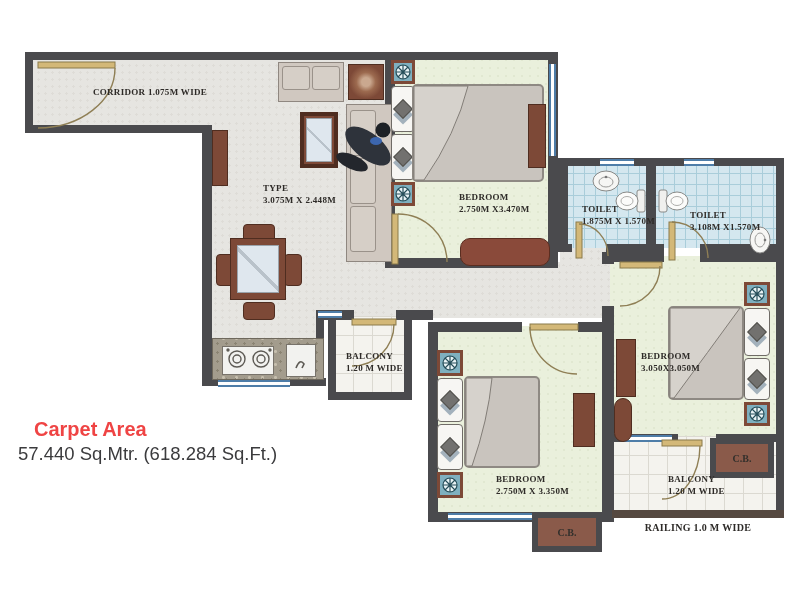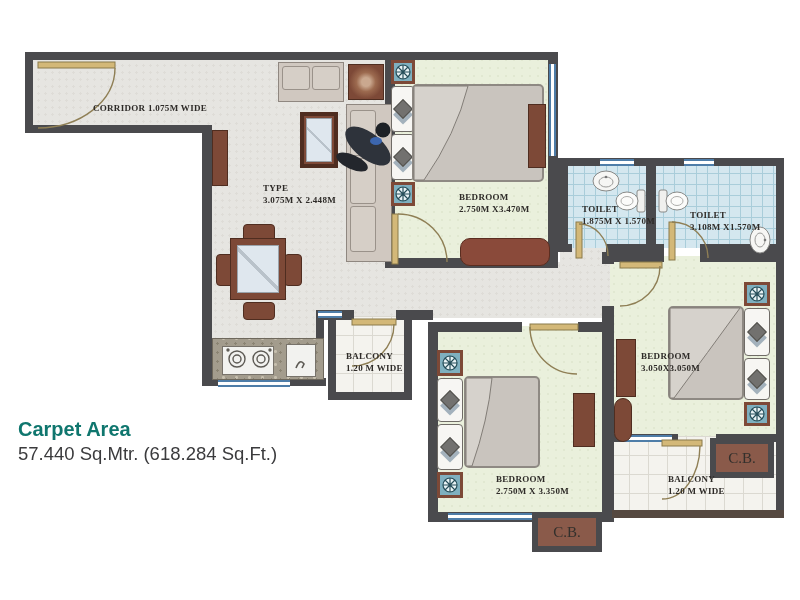--- a/index.html
+++ b/index.html
@@ -23,25 +23,25 @@
   .lamp{width:12px;height:12px;background:#72716f;border:1px solid #54534e;transform:rotate(45deg);box-shadow:4px 4px 0 rgba(148,164,178,.85);}
   .fan{position:absolute;background:#7fb0bf;border:3px solid #7d4937;box-sizing:border-box;}
   .bed{position:absolute;background:#c9c4be;border:2px solid #8e8983;border-radius:5px;box-sizing:border-box;}
   .cb{position:absolute;background:#8a5a4a;border:6px solid #4a4a4d;box-sizing:border-box;display:flex;align-items:center;justify-content:center;}
   .chair{position:absolute;background:#7d4937;border:1px solid #4f2d20;border-radius:4px;}
   .tabletop{position:absolute;background:#dfe7ee;background-image:linear-gradient(45deg,transparent 47%,#b9c2ca 47%,#b9c2ca 53%,transparent 53%);border:1px solid #9aa3ab;box-sizing:border-box;}
   .cushion{position:absolute;background:#d6cfc7;border:1px solid #9a928a;border-radius:3px;box-sizing:border-box;}
   
   .rlbl{position:absolute;font-family:"Liberation Serif",serif;font-weight:bold;color:#2e2b28;font-size:9px;line-height:12px;letter-spacing:.3px;white-space:nowrap;}
   .center{text-align:center;}
-  .cb-txt{font-family:"Liberation Serif",serif;font-weight:normal;color:#33302c;font-size:15px;}
+  .cb-txt{font-family:"Liberation Serif",serif;font-weight:bold;color:#33302c;font-size:10px;}
   
   #info{position:absolute;left:18px;top:416px;}
   .type-title{font-size:27px;font-weight:bold;color:#3b3b3d;letter-spacing:.5px;margin:0 0 10px 0;}
-  .area-label{font-size:20px;font-weight:bold;color:#0f766e;margin:2px 0;}
+  .area-label{font-size:20px;font-weight:bold;color:#ef4444;margin:2px 16px;}
   .area-value{font-size:18.5px;color:#3b3b3d;margin:2px 0 4px 0;}
   svg{position:absolute;left:0;top:0;pointer-events:none;}
 </style>
 </head>
 <body>
 
 <div id="canvas">
 
   <div class="floor-gray" style="left:28px;top:55px;width:360px;height:75px;"></div>
   <div class="floor-gray" style="left:205px;top:120px;width:185px;height:196px;"></div>
@@ -255,21 +255,21 @@
     </g>
 
     <g>
       <ellipse cx="352" cy="162" rx="17" ry="7" transform="rotate(24 352 162)" fill="#23262c"></ellipse>
       <ellipse cx="368" cy="146" rx="27" ry="13" transform="rotate(38 368 146)" fill="#2e333b"></ellipse>
       <circle cx="383" cy="130" r="7.5" fill="#1d2126"></circle>
       <ellipse cx="376" cy="141" rx="6" ry="4" fill="#3c66ae"></ellipse>
     </g>
   </svg>
 
-  <div class="rlbl center" style="left:55px;top:86px;width:190px;margin-top:16px;">CORRIDOR 1.075M WIDE</div>
+  <div class="rlbl center" style="left:55px;top:86px;width:190px;">CORRIDOR 1.075M WIDE</div>
   <div class="rlbl" style="left:263px;top:182px;">
     <div>TYPE</div>
     <div>3.075M X 2.448M</div>
   </div>
   <div class="rlbl" style="left:459px;top:191px;">
     <div>BEDROOM</div>
     <div>2.750M X3.470M</div>
   </div>
   <div class="rlbl" style="left:582px;top:203px;">
     <div>TOILET</div>
@@ -288,19 +288,20 @@
     <div>2.750M X 3.350M</div>
   </div>
   <div class="rlbl" style="left:641px;top:350px;">
     <div>BEDROOM</div>
     <div>3.050X3.050M</div>
   </div>
   <div class="rlbl" style="left:668px;top:473px;">
     <div>BALCONY</div>
     <div>1.20 M WIDE</div>
   </div>
+  <div class="rlbl center" style="left:612px;top:522px;width:172px;font-size:10px;">RAILING 1.0 M WIDE</div>
 
   <div id="info">
     <div class="area-label">Carpet Area</div>
     <div class="area-value">57.440 Sq.Mtr. (618.284 Sq.Ft.)</div>
   </div>
 
 </div>
 
 </body></html>

